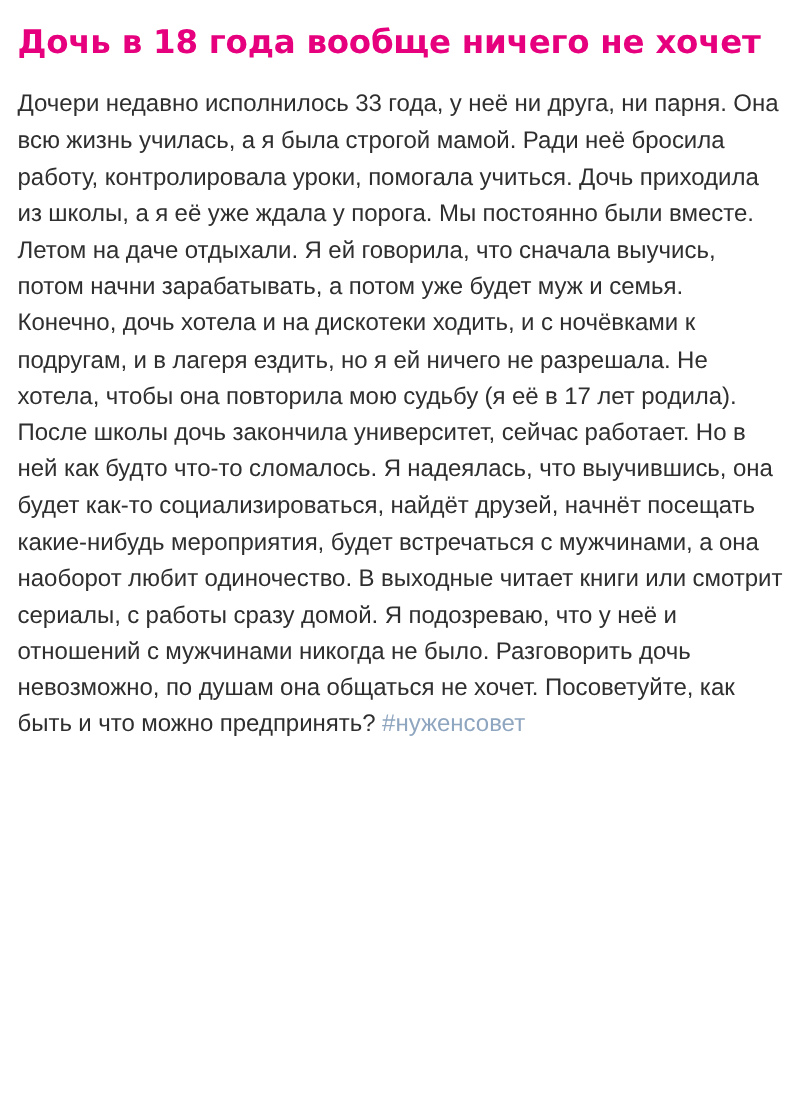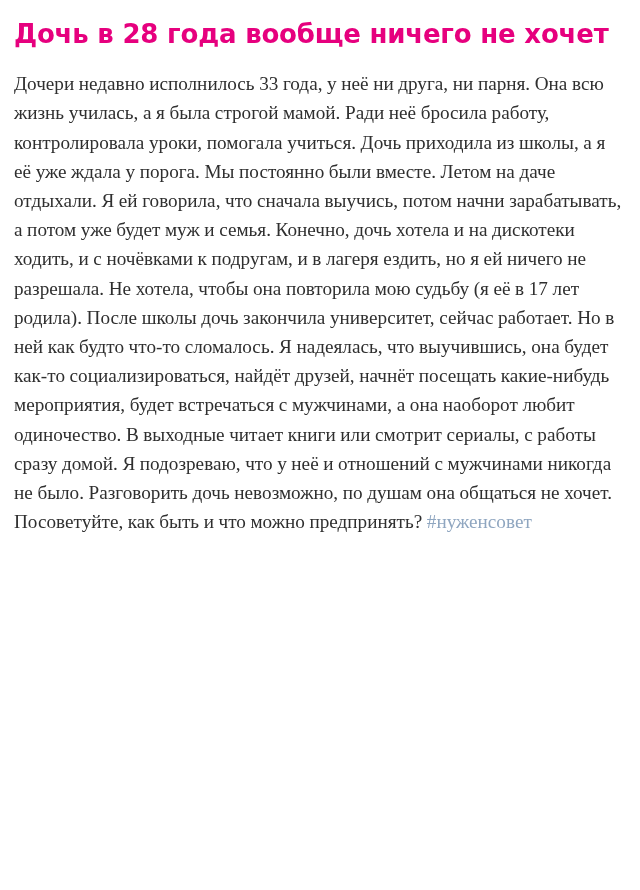--- a/index.html
+++ b/index.html
@@ -25,31 +25,31 @@
   .post-title {
     font-family: "DejaVu Sans", "Liberation Sans", sans-serif;
     font-weight: bold;
     font-size: 26px;
     line-height: 1.28;
     color: #e6007e;
     margin: 0 0 18px 0;
     letter-spacing: -0.2px;
   }
   .post-body {
-    font-family: Liberation Serif, serif;
+    font-family: Liberation Sans, sans-serif;
     font-size: 19.2px;
     line-height: 1.52;
     color: #2f2f2f;
     margin: 0;
     text-align: left;
     word-spacing: -0.2px;
   }
   .hashtag {
     color: #8fa6c0;
   }
 </style>
 </head>
 <body>
 
 <div class="page">
-  <h1 class="post-title">Дочь в 28 года вообще ничего не хочет</h1>
+  <h1 class="post-title">Дочь в 18 года вообще ничего не хочет</h1>
   <p class="post-body"><span>Дочери недавно исполнилось 33 года, у неё ни друга, ни парня. Она всю жизнь училась, а я была строгой мамой. Ради неё бросила работу, контролировала уроки, помогала учиться. Дочь приходила из школы, а я её уже ждала у порога. Мы постоянно были вместе. Летом на даче отдыхали. Я ей говорила, что сначала выучись, потом начни зарабатывать, а потом уже будет муж и семья. Конечно, дочь хотела и на дискотеки ходить, и с ночёвками к подругам, и в лагеря ездить, но я ей ничего не разрешала. Не хотела, чтобы она повторила мою судьбу (я её в 17 лет родила). После школы дочь закончила университет, сейчас работает. Но в ней как будто что-то сломалось. Я надеялась, что выучившись, она будет как-то социализироваться, найдёт друзей, начнёт посещать какие-нибудь мероприятия, будет встречаться с мужчинами, а она наоборот любит одиночество. В выходные читает книги или смотрит сериалы, с работы сразу домой. Я подозреваю, что у неё и отношений с мужчинами никогда не было. Разговорить дочь невозможно, по душам она общаться не хочет. Посоветуйте, как быть и что можно предпринять? </span><span class="hashtag">#нуженсовет</span></p>
 </div>
 
 </body></html>

